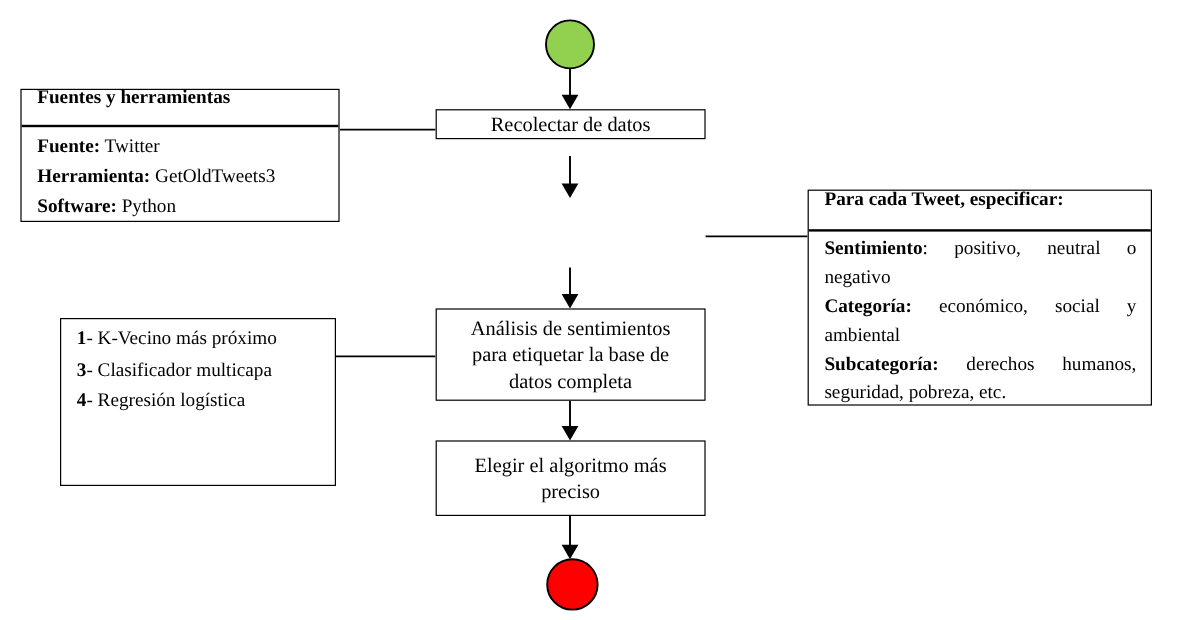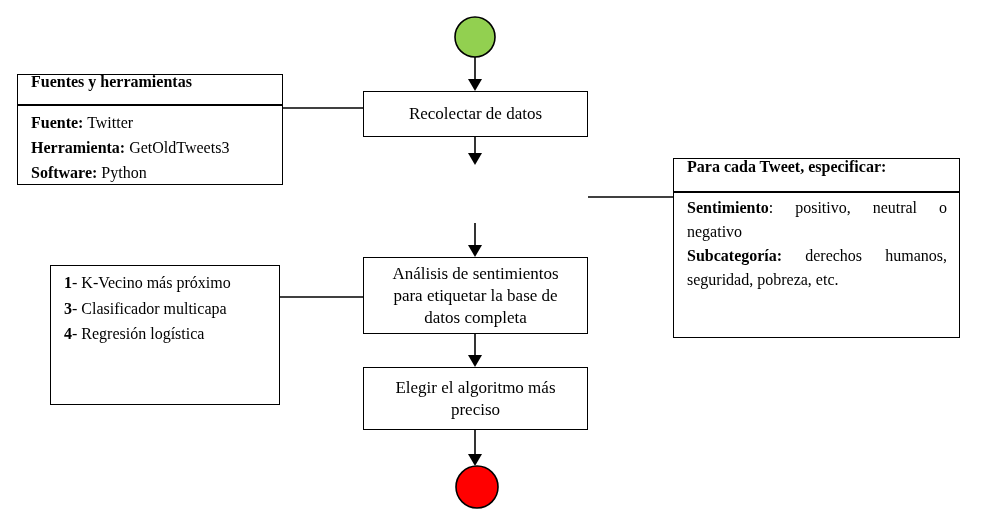--- a/index.html
+++ b/index.html
@@ -25,21 +25,21 @@
     background: #ffffff;
     box-sizing: border-box;
     display: flex;
     align-items: center;
     justify-content: center;
     text-align: center;
     font-size: 17px;
     line-height: 22px;
     white-space: pre-line;
   }
-  .flow-step-1 { top: 91px;  height: 46px; }
+  .flow-step-1 { top: 91px;  height: 25px; }
   .flow-step-2 { top: 165px; height: 58px; }
   .flow-step-3 { top: 257px; height: 77px; }
   .flow-step-4 { top: 367px; height: 63px; }
 
   .side-box {
     position: absolute;
     border: 1.4px solid #000000;
     background: #ffffff;
     box-sizing: border-box;
     font-size: 16px;
@@ -125,17 +125,18 @@
       <div><span class="b">1</span><span>- K-Vecino más próximo</span></div>
       <div><span class="b">3</span><span>- Clasificador multicapa</span></div>
       <div><span class="b">4</span><span>- Regresión logística</span></div>
     </div>
   </div>
 
   <div class="side-box box-tweetspec">
     <div class="hdr">Para cada Tweet, especificar:</div>
     <div class="body">
       <p><span class="b">Sentimiento</span><span>: positivo, neutral o negativo</span></p>
+      <p><span class="b">Categoría:</span><span> económico, social y ambiental</span></p>
       <p><span class="b">Subcategoría:</span><span> derechos humanos, seguridad, pobreza, etc.</span></p>
     </div>
   </div>
 
 </div>
 
 </body></html>

